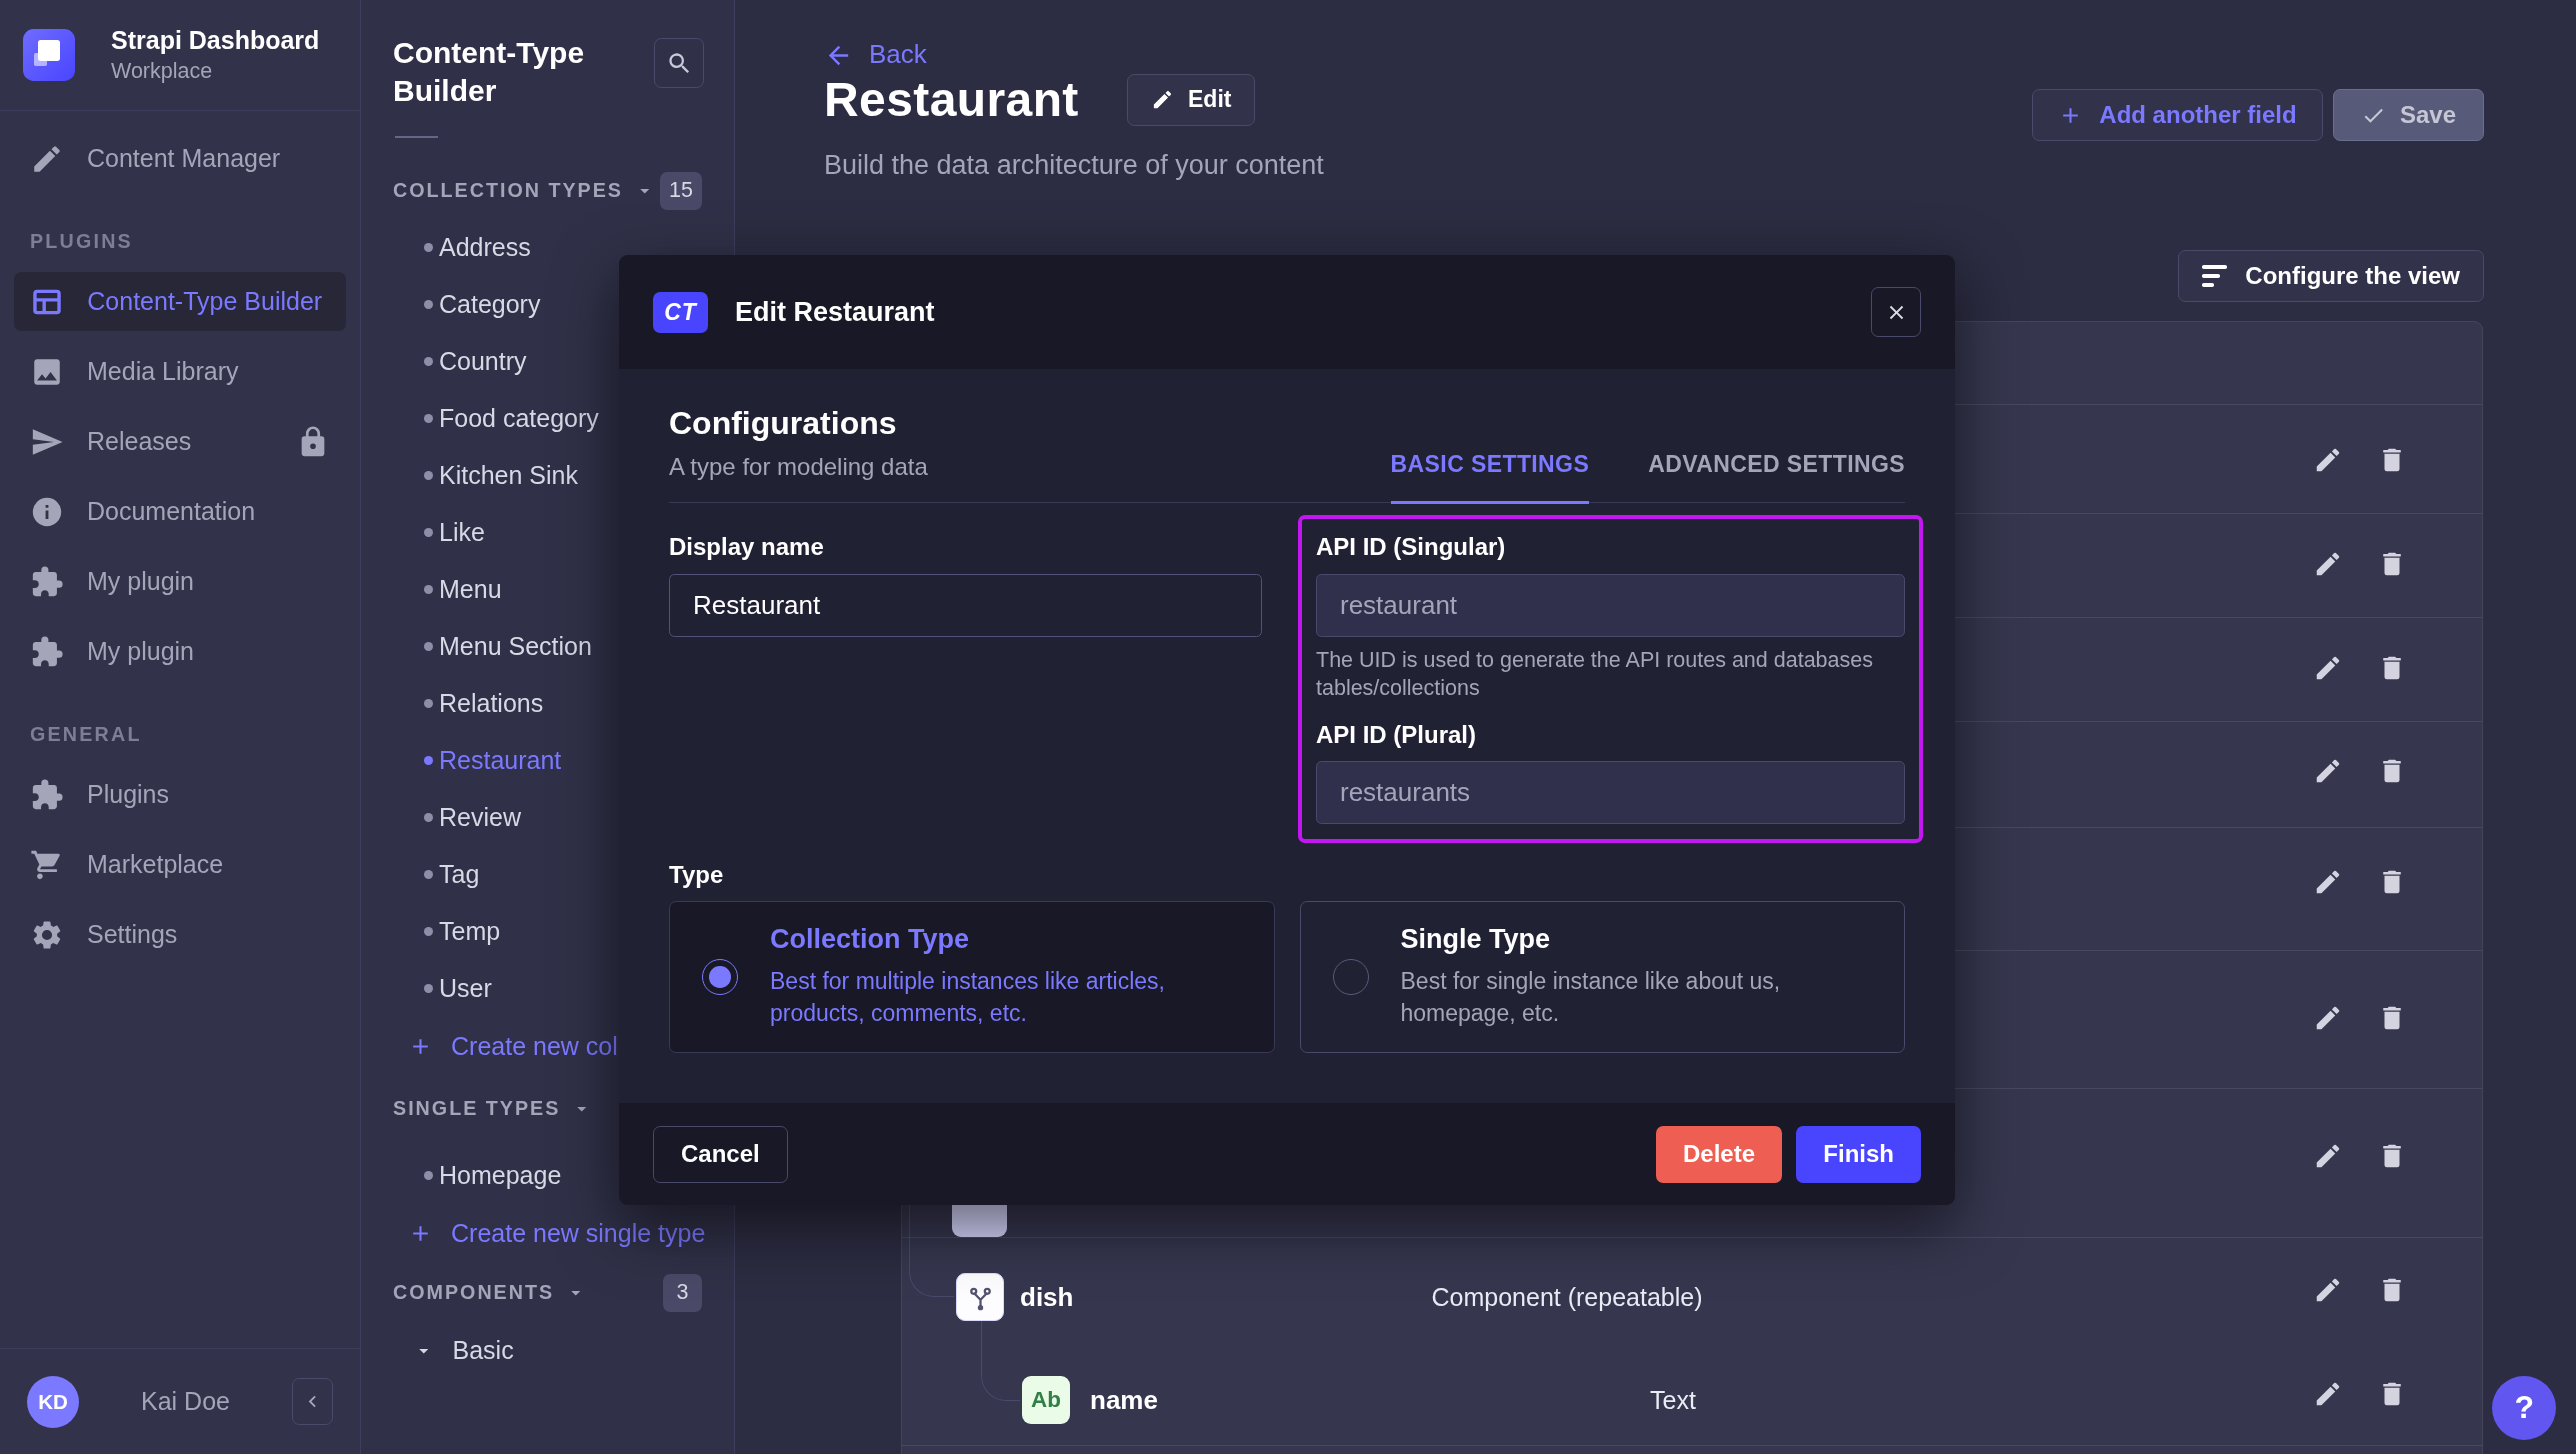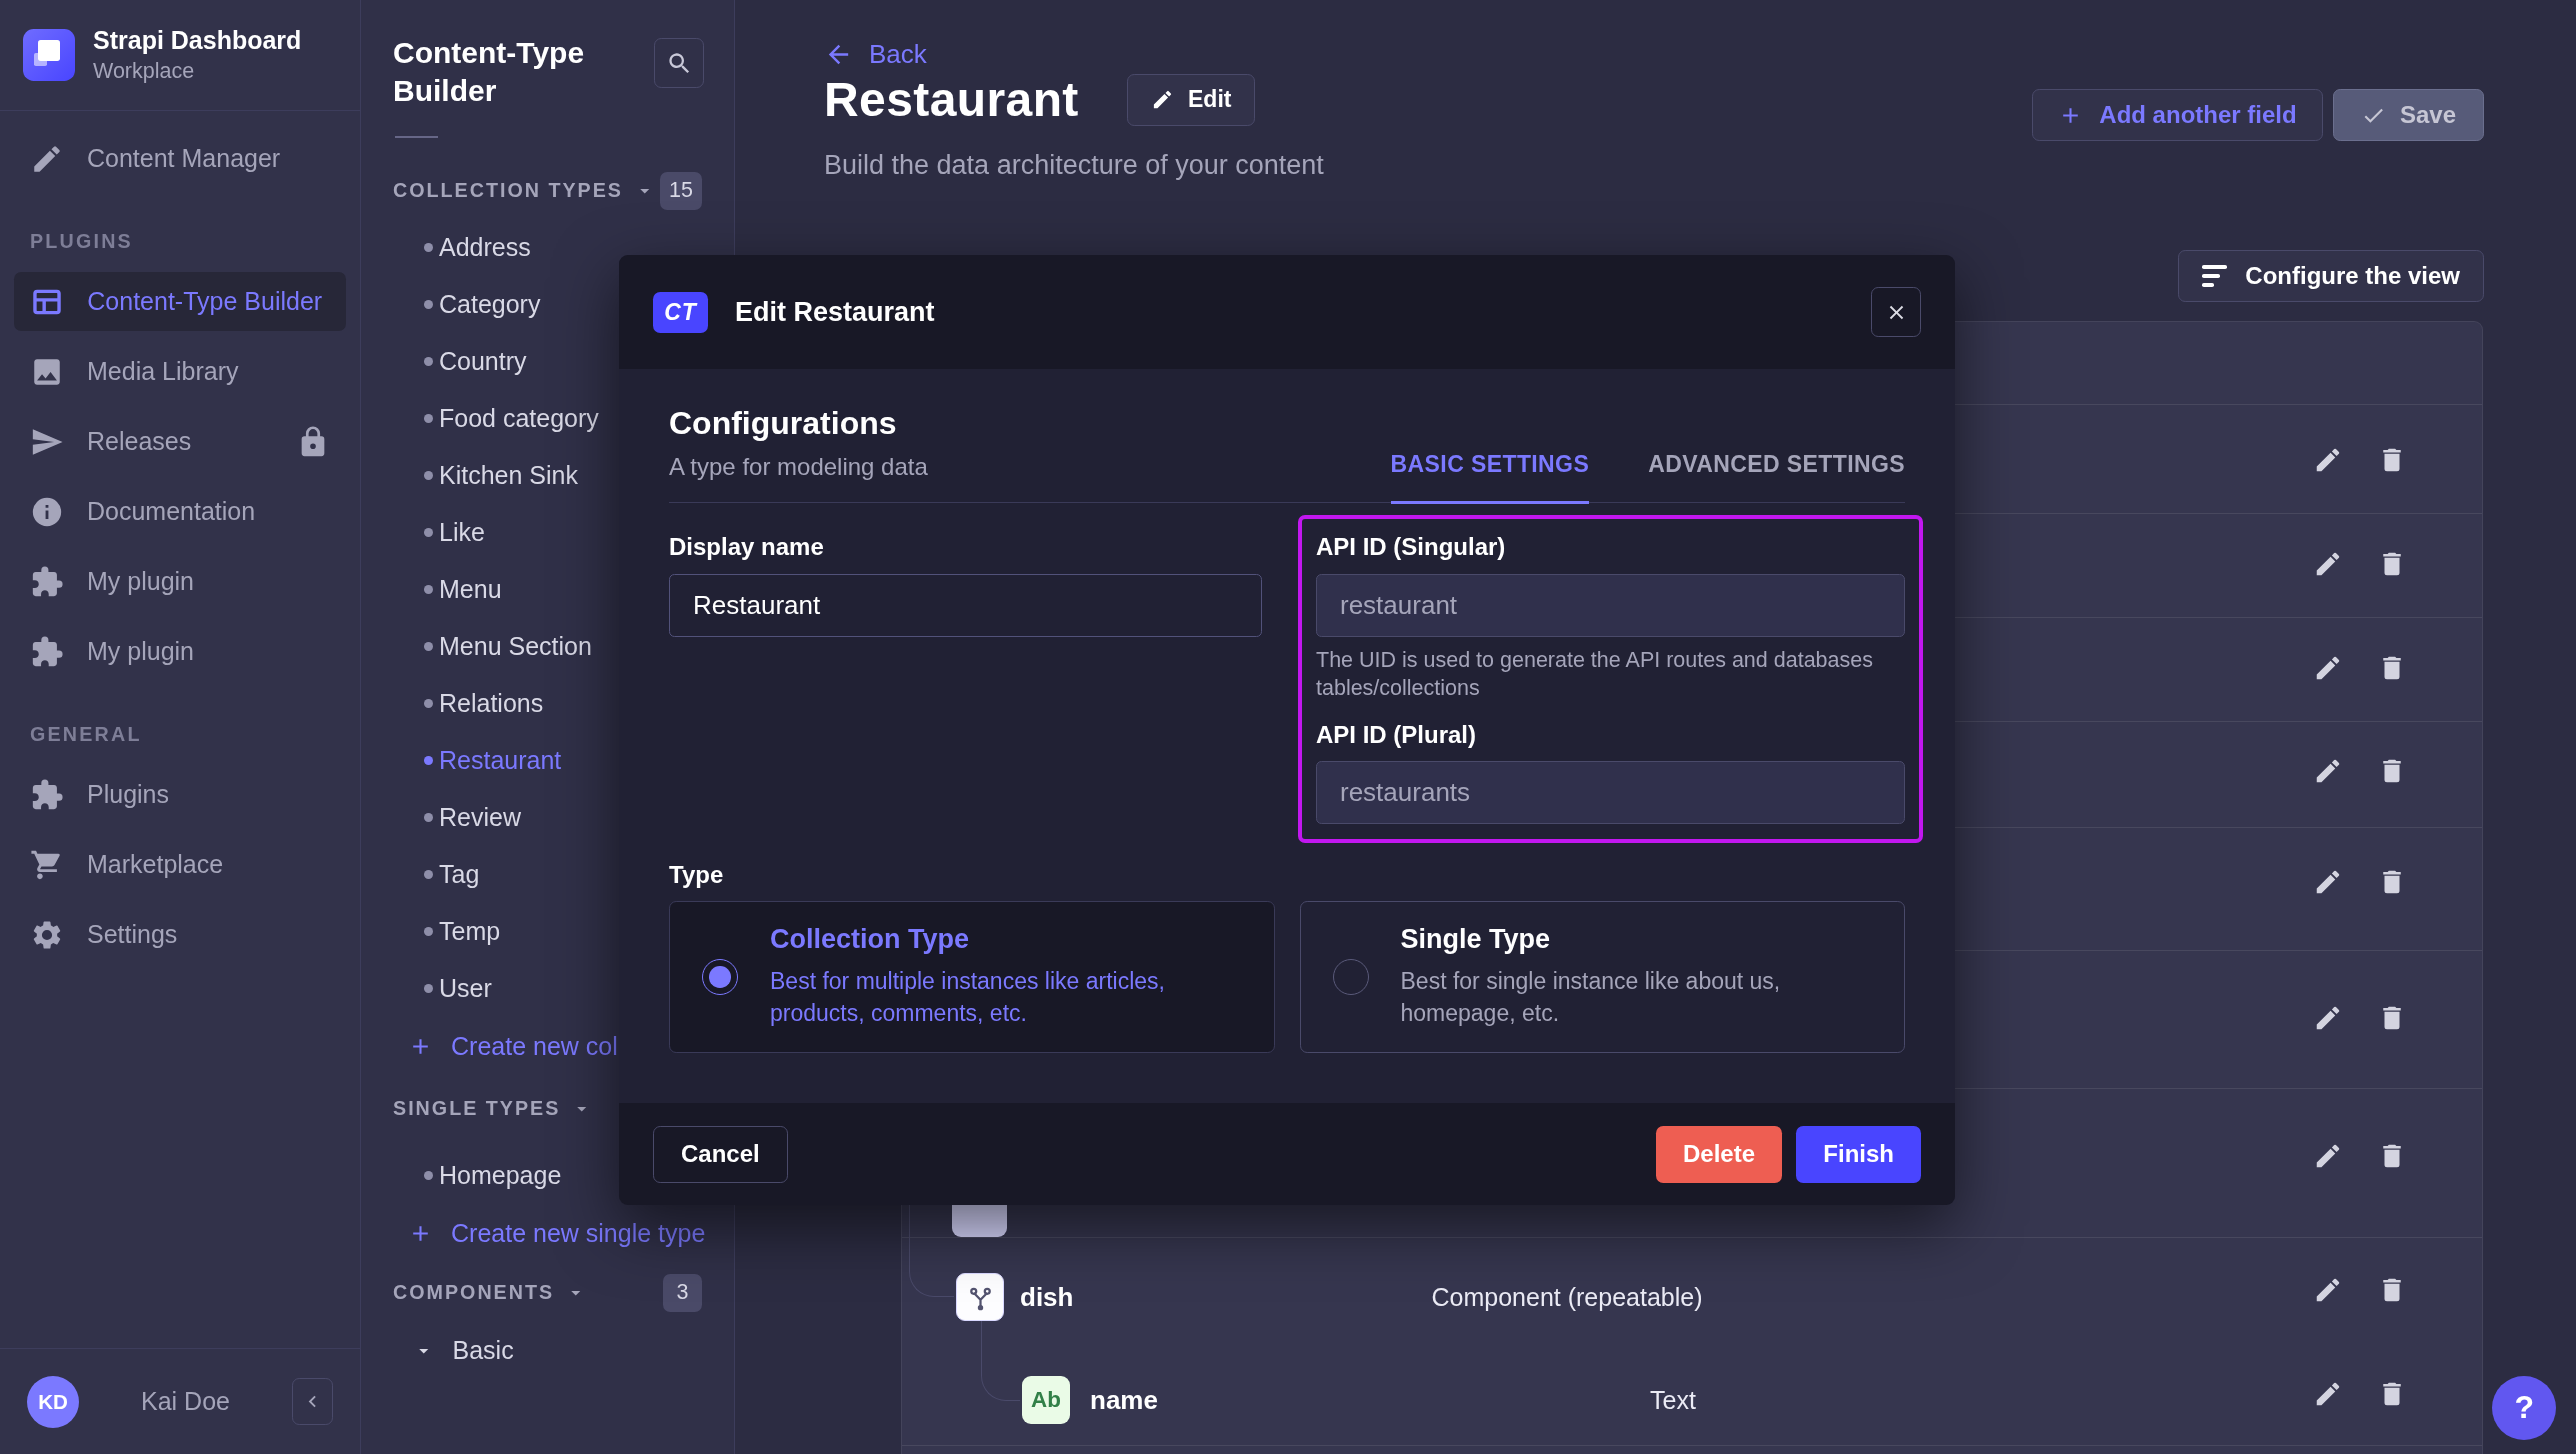--- a/index.html
+++ b/index.html
@@ -4,21 +4,21 @@
 <style>
   *{box-sizing:border-box;margin:0;padding:0}
   html,body{width:2576px;height:1454px}
   body{overflow:hidden;background:#2c2c42;font-family:"Liberation Sans",sans-serif;color:#fff}
   #app{display:flex;width:100%;height:100%;position:relative}
   .ic{display:inline-flex;flex:none}
   .ic svg{width:100%;height:100%}
 
   
   .sidenav{width:361px;flex:none;background:#32324a;border-right:0.9px solid #3d3d5c;display:flex;flex-direction:column}
-  .brand{height:111px;display:flex;align-items:center;gap:18px;padding:0 23px;border-bottom:0.9px solid #3d3d5c;flex:none}
+  .brand{height:111px;display:flex;align-items:center;gap:36px;padding:0 23px;border-bottom:0.9px solid #3d3d5c;flex:none}
   .brand-logo{width:52px;height:52px;border-radius:10.7px;background:linear-gradient(135deg,#6f6cff,#4945ff);position:relative;flex:none}
   .logo-a{position:absolute;left:15px;top:10.7px;width:21.5px;height:21.5px;background:#fff;border-radius:2.7px}
   .logo-b{position:absolute;left:10.7px;top:24px;width:13.4px;height:13.4px;background:rgba(255,255,255,.55);border-radius:1.8px}
   .brand-title{font-size:25px;font-weight:700}
   .brand-sub{font-size:21.5px;color:#a5a5ba;margin-top:4.5px}
   .nav{padding:12.5px 0 0}
   .nav-item{height:70px;display:flex;align-items:center;gap:23px;padding:0 30px;color:#a5a5ba;font-size:25px;cursor:pointer}
   .nav-item .ic{width:34px;height:34px;color:#a5a5ba}
   .nav-item.active{margin:5.4px 14.3px;padding:0 16px;height:59px;border-radius:7.2px;background:#272738;color:#7b79ff}
   .nav-item.active .ic{color:#7b79ff}
@@ -45,21 +45,21 @@
   .dot{width:9px;height:9px;border-radius:50%;background:#8e8ea9;flex:none}
   .ct-item.active{color:#7b79ff}
   .ct-item.active .dot{background:#7b79ff}
   .create-link{height:59px;display:flex;align-items:center;gap:18px;padding-left:47px;color:#7b79ff;font-size:25px;white-space:nowrap;cursor:pointer}
   .plus-ic{width:25px;height:25px}
   .group-item{height:57px;display:flex;align-items:center;gap:18px;padding-left:52px;font-size:25px;color:#d9d9e6;margin-top:9px}
   .group-item .ic{width:21.5px;height:21.5px;color:#d9d9e6}
 
   
   main{flex:1;position:relative;background:#2c2c42}
-  .back{position:absolute;left:89px;top:39px;display:flex;gap:16px;align-items:center;color:#7b79ff;font-size:26px;cursor:pointer}
+  .back{position:absolute;left:89px;top:39px;display:flex;gap:16px;align-items:flex-end;color:#7b79ff;font-size:26px;cursor:pointer}
   .back .ic{width:29px;height:29px}
   .title-row{position:absolute;left:89px;top:72px;display:flex;align-items:center;gap:48px}
   .page-title{font-size:48px;font-weight:700;letter-spacing:0.4px}
   .edit-btn{display:flex;gap:14.3px;align-items:center;padding:0 23px;height:52px;background:#32324a;border:0.9px solid #4a4a6a;border-radius:7.2px;font-size:23px;font-weight:700;color:#fff;cursor:pointer}
   .edit-btn .ic{width:23px;height:23px}
   .subtitle{position:absolute;left:89px;top:150px;color:#a5a5ba;font-size:27px}
   .actions{position:absolute;top:89px;right:92px;display:flex;gap:10px}
   .btn-addfield{display:flex;align-items:center;gap:16px;padding:0 25px;height:52px;border:0.9px solid #4a4a6a;background:#32324a;border-radius:7.2px;color:#7b79ff;font-size:24px;font-weight:700;cursor:pointer}
   .btn-save{display:flex;align-items:center;gap:14.3px;padding:0 27px;height:52px;background:#575b79;border:0.9px solid #6b6f8e;border-radius:7.2px;color:#c6c6d4;font-size:24px;font-weight:700;cursor:pointer}
   .btn-save .ic,.btn-addfield .ic{width:25px;height:25px}

